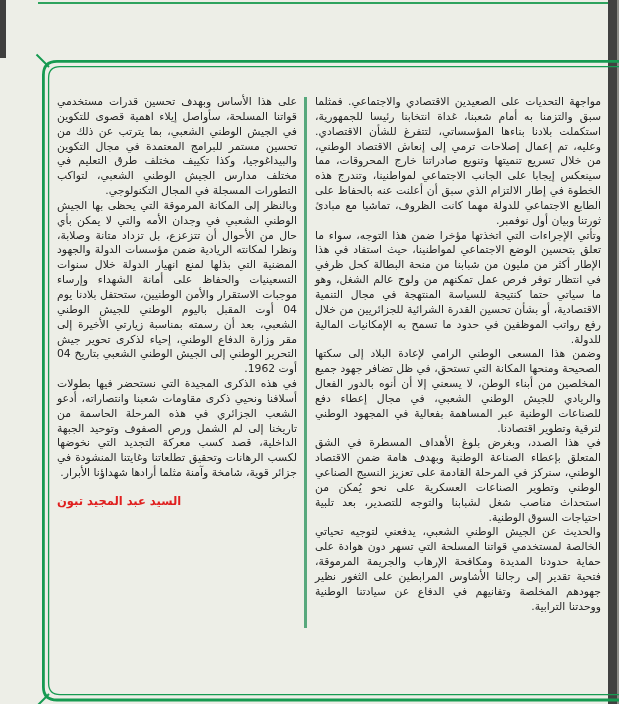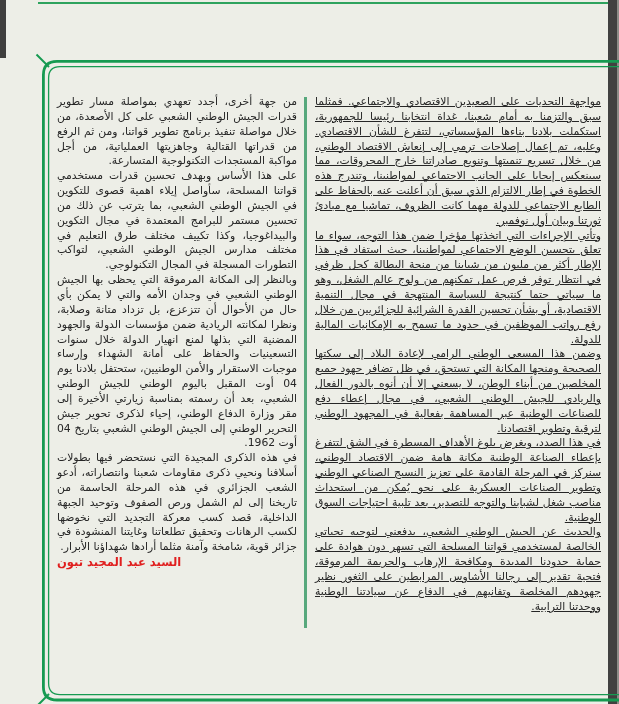--- a/index.html
+++ b/index.html
@@ -15,26 +15,26 @@
   .top-rule{position:absolute;left:38px;top:2px;width:570px;height:2px;background:#2ea35e;}
   
   .frame-svg{position:absolute;left:0;top:0;pointer-events:none;}
   
   .col{
     position:absolute;top:95px;direction:rtl;text-align:justify;
     color:#262626;font-size:10.8px;line-height:14.85px;
     -webkit-hyphens:none;hyphens:none;
   }
   .col p{margin:0;padding:0;}
-  .col-first{left:315px;width:286px;text-decoration:underline;}
+  .col-first{left:315px;width:286px;}
   .col-second{left:57px;width:240px;}
   .divider{position:absolute;left:304px;top:97px;width:3px;height:531px;background:#57a87c;}
   .end-square{display:inline-block;width:5px;height:5px;background:#2fa35f;margin:0 3px 0 0;vertical-align:middle;}
   .signature{
-    color:#e01f1f;font-weight:bold;
+    margin-top:13px;color:#e01f1f;font-weight:bold;
     text-align:left;font-size:11.5px;direction:rtl;
   }
 </style>
 </head>
 <body>
 
 <div class="edge-right-outer"></div>
 <div class="edge-right-dark"></div>
 <div class="corner-notch"></div>
 <div class="top-rule"></div>
@@ -45,23 +45,22 @@
   <line x1="49" y1="67" x2="36.5" y2="54.5" stroke="#169a51" stroke-width="2"></line>
   <line x1="49" y1="694" x2="36.5" y2="706.5" stroke="#169a51" stroke-width="2"></line>
 </svg>
 
 <div class="divider"></div>
 
 <div class="col col-first">
   <p>مواجهة التحديات على الصعيدين الاقتصادي والاجتماعي. فمثلما سبق والتزمنا به أمام شعبنا، غداة انتخابنا رئيسا للجمهورية، استكملت بلادنا بناءها المؤسساتي، لتتفرغ للشأن الاقتصادي. وعليه، تم إعمال إصلاحات ترمي إلى إنعاش الاقتصاد الوطني، من خلال تسريع تنميتها وتنويع صادراتنا خارج المحروقات، مما سينعكس إيجابا على الجانب الاجتماعي لمواطنينا، وتندرج هذه الخطوة في إطار الالتزام الذي سبق أن أعلنت عنه بالحفاظ على الطابع الاجتماعي للدولة مهما كانت الظروف، تماشيا مع مبادئ ثورتنا وبيان أول نوفمبر.</p>
   <p>وتأتي الإجراءات التي اتخذتها مؤخرا ضمن هذا التوجه، سواء ما تعلق بتحسين الوضع الاجتماعي لمواطنينا، حيث استفاد في هذا الإطار أكثر من مليون من شبابنا من منحة البطالة كحل ظرفي في انتظار توفر فرص عمل تمكنهم من ولوج عالم الشغل، وهو ما سياتي حتما كنتيجة للسياسة المنتهجة في مجال التنمية الاقتصادية، أو بشأن تحسين القدرة الشرائية للجزائريين من خلال رفع رواتب الموظفين في حدود ما تسمح به الإمكانيات المالية للدولة.</p>
   <p>وضمن هذا المسعى الوطني الرامي لإعادة البلاد إلى سكتها الصحيحة ومنحها المكانة التي تستحق، في ظل تضافر جهود جميع المخلصين من أبناء الوطن، لا يسعني إلا أن أنوه بالدور الفعال والريادي للجيش الوطني الشعبي، في مجال إعطاء دفع للصناعات الوطنية عبر المساهمة بفعالية في المجهود الوطني لترقية وتطوير اقتصادنا.</p>
-  <p>في هذا الصدد، وبغرض بلوغ الأهداف المسطرة في الشق لتتفرغ بإعطاء الصناعة الوطنية مكانة هامة ضمن الاقتصاد الوطني، سنركز في المرحلة القادمة على تعزيز النسيج الصناعي الوطني وتطوير الصناعات العسكرية على نحو يُمكن من استحداث مناصب شغل لشبابنا والتوجه للتصدير، بعد تلبية احتياجات السوق الوطنية.</p>
+  <p>في هذا الصدد، وبغرض بلوغ الأهداف المسطرة في الشق المتعلق بإعطاء الصناعة الوطنية وبهدف هامة ضمن الاقتصاد الوطني، سنركز في المرحلة القادمة على تعزيز النسيج الصناعي الوطني وتطوير الصناعات العسكرية على نحو يُمكن من استحداث مناصب شغل لشبابنا والتوجه للتصدير، بعد تلبية احتياجات السوق الوطنية.</p>
   <p>والحديث عن الجيش الوطني الشعبي، يدفعني لتوجيه تحياتي الخالصة لمستخدمي قواتنا المسلحة التي تسهر دون هوادة على حماية حدودنا المديدة ومكافحة الإرهاب والجريمة المرموقة، فتحية تقدير إلى رجالنا الأشاوس المرابطين على الثغور نظير جهودهم المخلصة وتفانيهم في الدفاع عن سيادتنا الوطنية ووحدتنا الترابية.</p>
 </div>
 
 <div class="col col-second">
-  <p>من جهة أخرى، أجدد تعهدي بمواصلة مسار تطوير قدرات الجيش الوطني الشعبي على كل الأصعدة، من خلال مواصلة تنفيذ برنامج تطوير قواتنا، ومن ثم الرفع من قدراتها القتالية وجاهزيتها العملياتية، من أجل مواكبة المستجدات التكنولوجية المتسارعة.</p>
   <p>على هذا الأساس وبهدف تحسين قدرات مستخدمي قواتنا المسلحة، سأواصل إيلاء اهمية قصوى للتكوين في الجيش الوطني الشعبي، بما يترتب عن ذلك من تحسين مستمر للبرامج المعتمدة في مجال التكوين والبيداغوجيا، وكذا تكييف مختلف طرق التعليم في مختلف مدارس الجيش الوطني الشعبي، لتواكب التطورات المسجلة في المجال التكنولوجي.</p>
   <p>وبالنظر إلى المكانة المرموقة التي يحظى بها الجيش الوطني الشعبي في وجدان الأمه والتي لا يمكن بأي حال من الأحوال أن تتزعزع، بل تزداد متانة وصلابة، ونظرا لمكانته الريادية ضمن مؤسسات الدولة والجهود المضنية التي بذلها لمنع انهيار الدولة خلال سنوات التسعينيات والحفاظ على أمانة الشهداء وإرساء موجبات الاستقرار والأمن الوطنيين، ستحتفل بلادنا يوم 04 أوت المقبل باليوم الوطني للجيش الوطني الشعبي، بعد أن رسمته بمناسبة زيارتي الأخيرة إلى مقر وزارة الدفاع الوطني، إحياء لذكرى تحوير جيش التحرير الوطني إلى الجيش الوطني الشعبي بتاريخ 04 أوت 1962.</p>
   <p>في هذه الذكرى المجيدة التي نستحضر فيها بطولات أسلافنا ونحيي ذكرى مقاومات شعبنا وانتصاراته، أدعو الشعب الجزائري في هذه المرحلة الحاسمة من تاريخنا إلى لم الشمل ورص الصفوف وتوحيد الجبهة الداخلية، قصد كسب معركة التجديد التي نخوضها لكسب الرهانات وتحقيق تطلعاتنا وغايتنا المنشودة في جزائر قوية، شامخة وآمنة مثلما أرادها شهداؤنا الأبرار.</p>
   <div class="signature">السيد عبد المجيد تبون</div>
 </div>
 
 </body></html>

